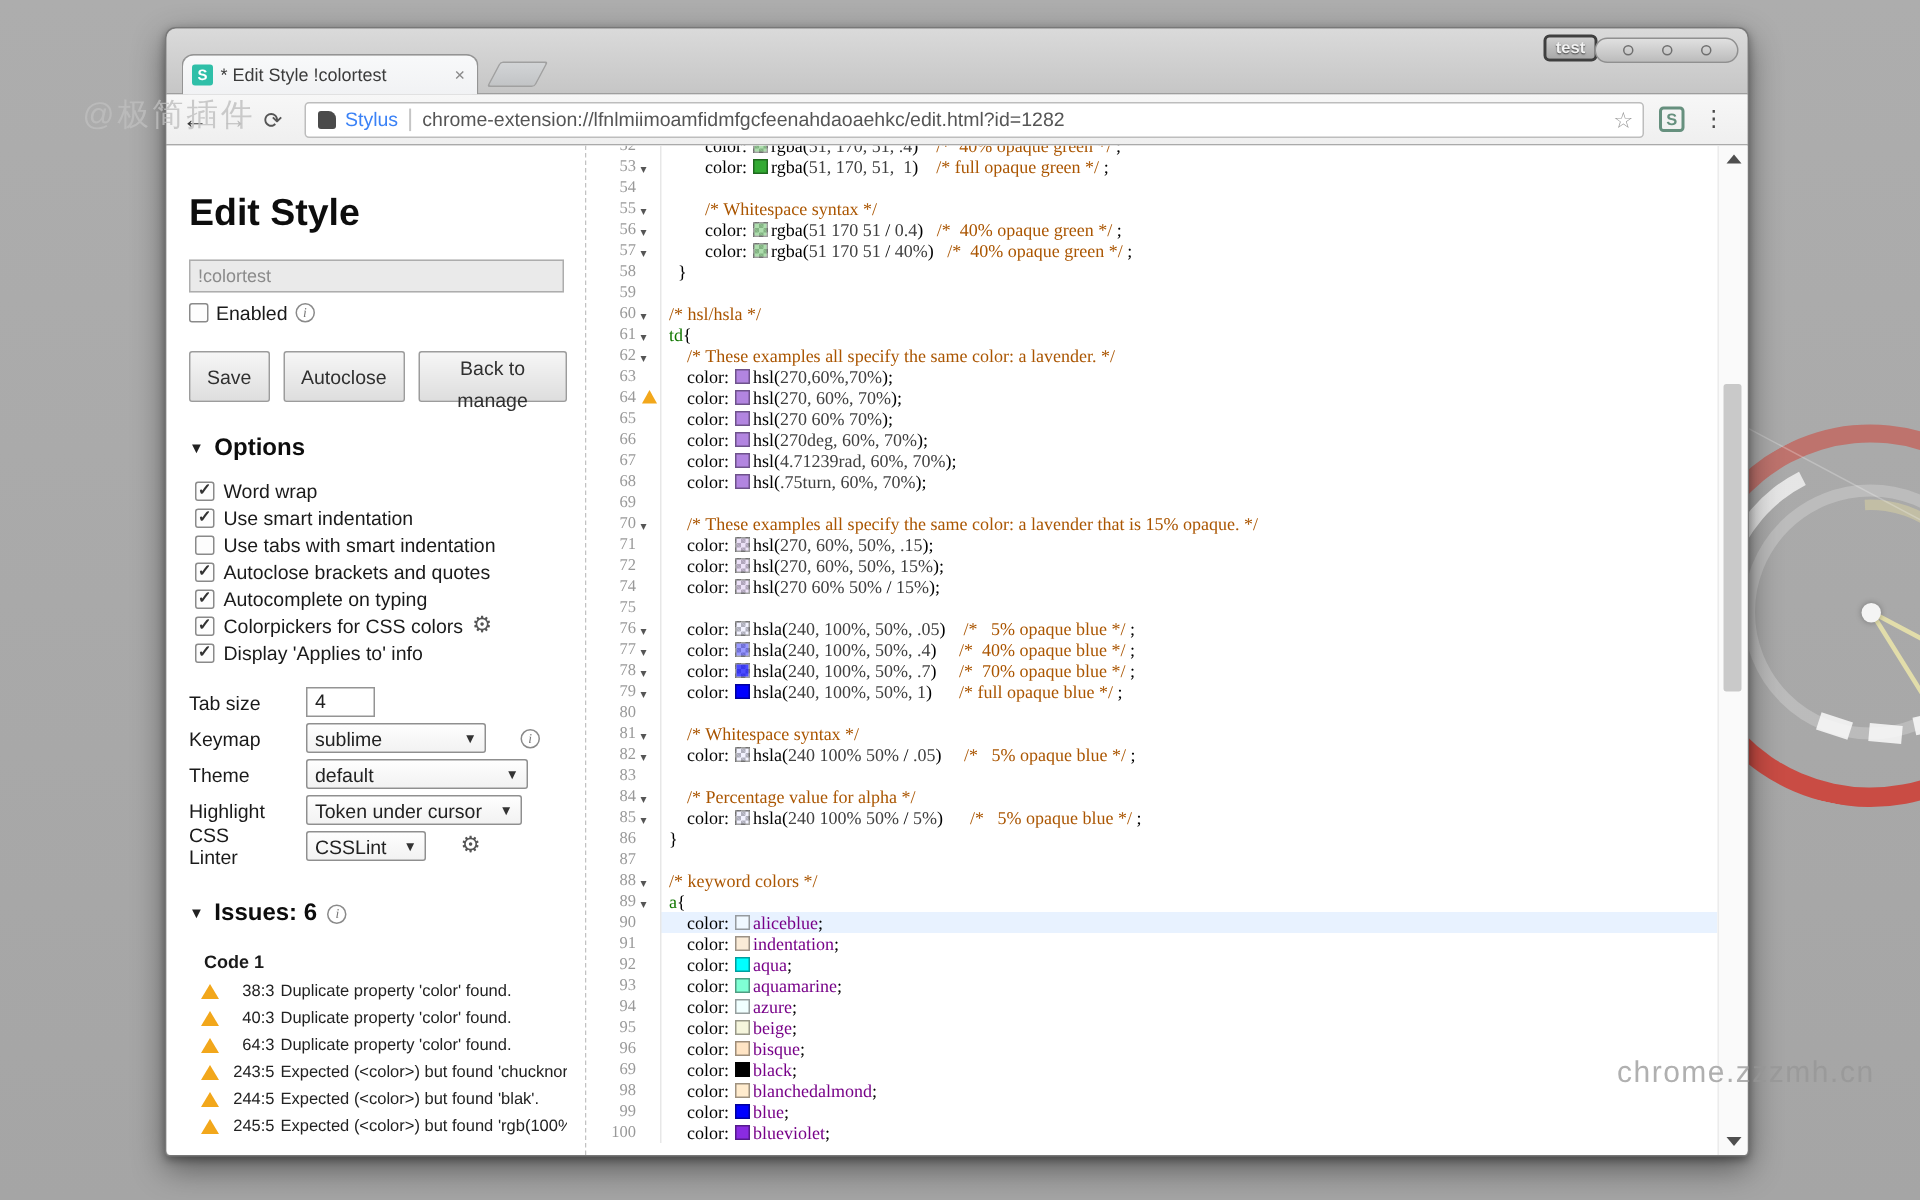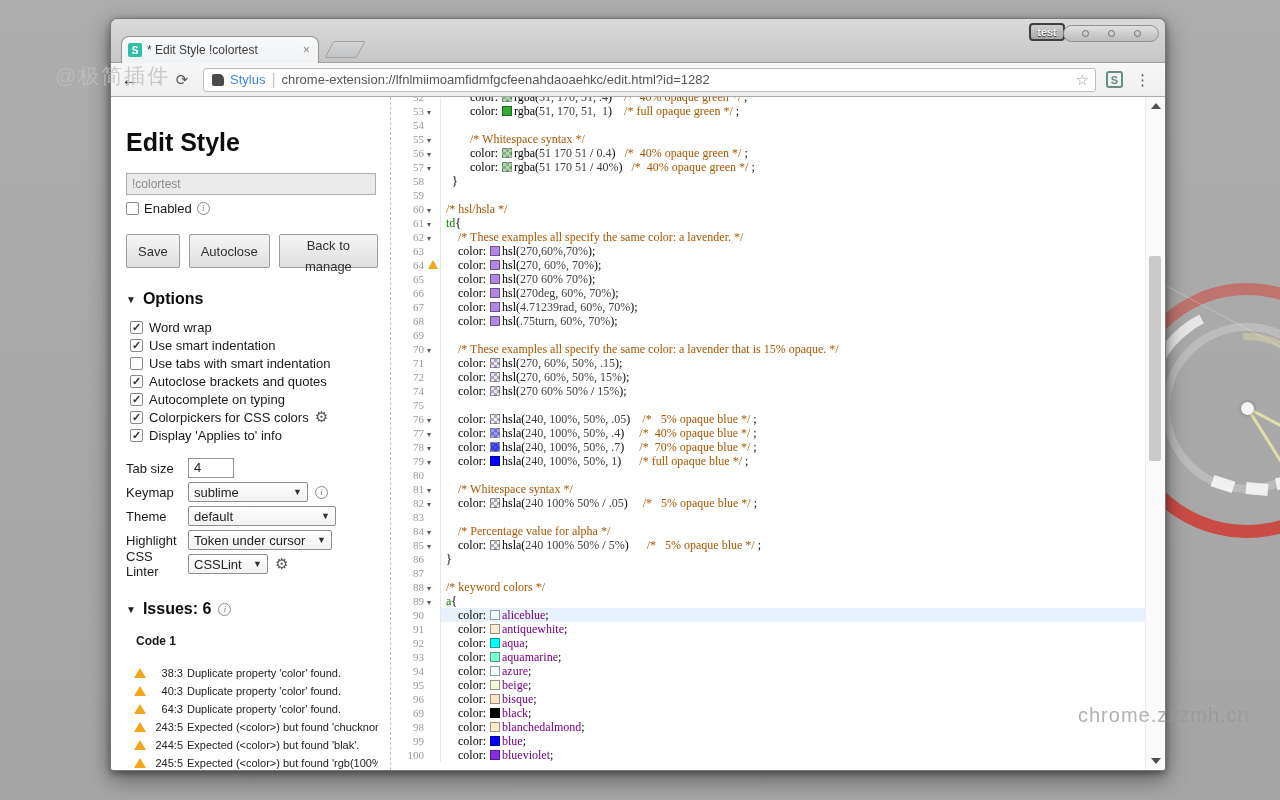--- a/index.html
+++ b/index.html
@@ -68,29 +68,29 @@
   .info-ic{width:13px;height:13px;border:1px solid #8a8a8a;border-radius:50%;color:#777;font-size:9px;line-height:11px;text-align:center;font-family:"Liberation Serif",serif;font-style:italic;flex:none}
   .btn-row{margin-top:18px;display:flex;gap:9px}
   .btn{height:34px;padding:0 11px;background:linear-gradient(#f6f6f6,#dedede);border:1px solid #9c9c9c;border-radius:2px;font-size:13px;color:#303030;line-height:21px}
   .sec-head{margin-top:22px;display:flex;align-items:center;gap:7px}
   .tri-down{font-size:10px;color:#222}
   .sec-title{font-size:16px;font-weight:bold;color:#0d0d0d}
   .opt-list{margin-top:10px;margin-left:4px}
   .opt-row{display:flex;align-items:center;gap:6px;height:18px}
   .gear{color:#555;font-size:15px;line-height:14px}
   .fields{margin-top:12px}
-  .f-row{display:flex;align-items:center;height:24px;gap:0}
+  .f-row{display:flex;align-items:center;height:24px;gap:16px}
   .f-label{width:62px;font-size:13px;flex:none}
   .tfield{width:46px;height:20px;border:1px solid #949494;background:#fff;font-size:13px;padding:0 5px;line-height:18px;color:#222}
   .sel{height:20px;border:1px solid #8f8f8f;background:linear-gradient(#fefefe,#f2f2f2);border-radius:2px;font-size:13px;color:#222;display:flex;align-items:center;padding:0 5px;gap:6px}
   .sel .arr{margin-left:auto;font-size:9px;color:#333}
   .f-extra{margin-left:7px}
   .issues-head{margin-top:24px}
   .code-group{margin-top:16px;margin-left:10px;font-size:12px;font-weight:bold}
-  .issue-list{margin-top:16px;margin-left:8px}
+  .issue-list{margin-top:4px;margin-left:8px}
   .issue-row{display:flex;align-items:center;height:18px;gap:4px;white-space:nowrap;overflow:hidden}
   .warn-tri{width:0;height:0;border-left:6px solid transparent;border-right:6px solid transparent;border-bottom:10px solid #f2a71b;flex:none}
   .issue-pos{min-width:33px;text-align:right;font-size:11px;color:#222;flex:none}
   .issue-msg{font-size:11px;color:#222}
 
   
   .separator{position:absolute;left:279px;top:0;bottom:0;width:0;border-left:1px dashed #c2c2c2}
   .editor{position:absolute;left:280px;right:20px;top:0;bottom:0;overflow:hidden;background:#fff}
   .code-lines{margin-top:-7px}
   .cl{display:flex;height:14px;line-height:14px;font-family:Liberation Serif, serif;font-size:12px}
@@ -480,21 +480,21 @@
             <span class="lt"><span class="tk-t">a</span><span class="tk-p">{</span></span>
           </div>
           <div class="cl active">
             <span class="ln">90</span>
             <span class="mk"></span>
             <span class="lt"><span class="tk-p">    color: </span><span class="swatch" style="background: rgb(240, 248, 255);"></span><span class="tk-k">aliceblue</span><span class="tk-p">;</span></span>
           </div>
           <div class="cl">
             <span class="ln">91</span>
             <span class="mk"></span>
-            <span class="lt"><span class="tk-p">    color: </span><span class="swatch" style="background: rgb(250, 235, 215);"></span><span class="tk-k">antiquewhite</span><span class="tk-p">;</span></span>
+            <span class="lt"><span class="tk-p">    color: </span><span class="swatch" style="background: rgb(250, 235, 215);"></span><span class="tk-k">indentation</span><span class="tk-p">;</span></span>
           </div>
           <div class="cl">
             <span class="ln">92</span>
             <span class="mk"></span>
             <span class="lt"><span class="tk-p">    color: </span><span class="swatch" style="background: rgb(0, 255, 255);"></span><span class="tk-k">aqua</span><span class="tk-p">;</span></span>
           </div>
           <div class="cl">
             <span class="ln">93</span>
             <span class="mk"></span>
             <span class="lt"><span class="tk-p">    color: </span><span class="swatch" style="background: rgb(127, 255, 212);"></span><span class="tk-k">aquamarine</span><span class="tk-p">;</span></span>

